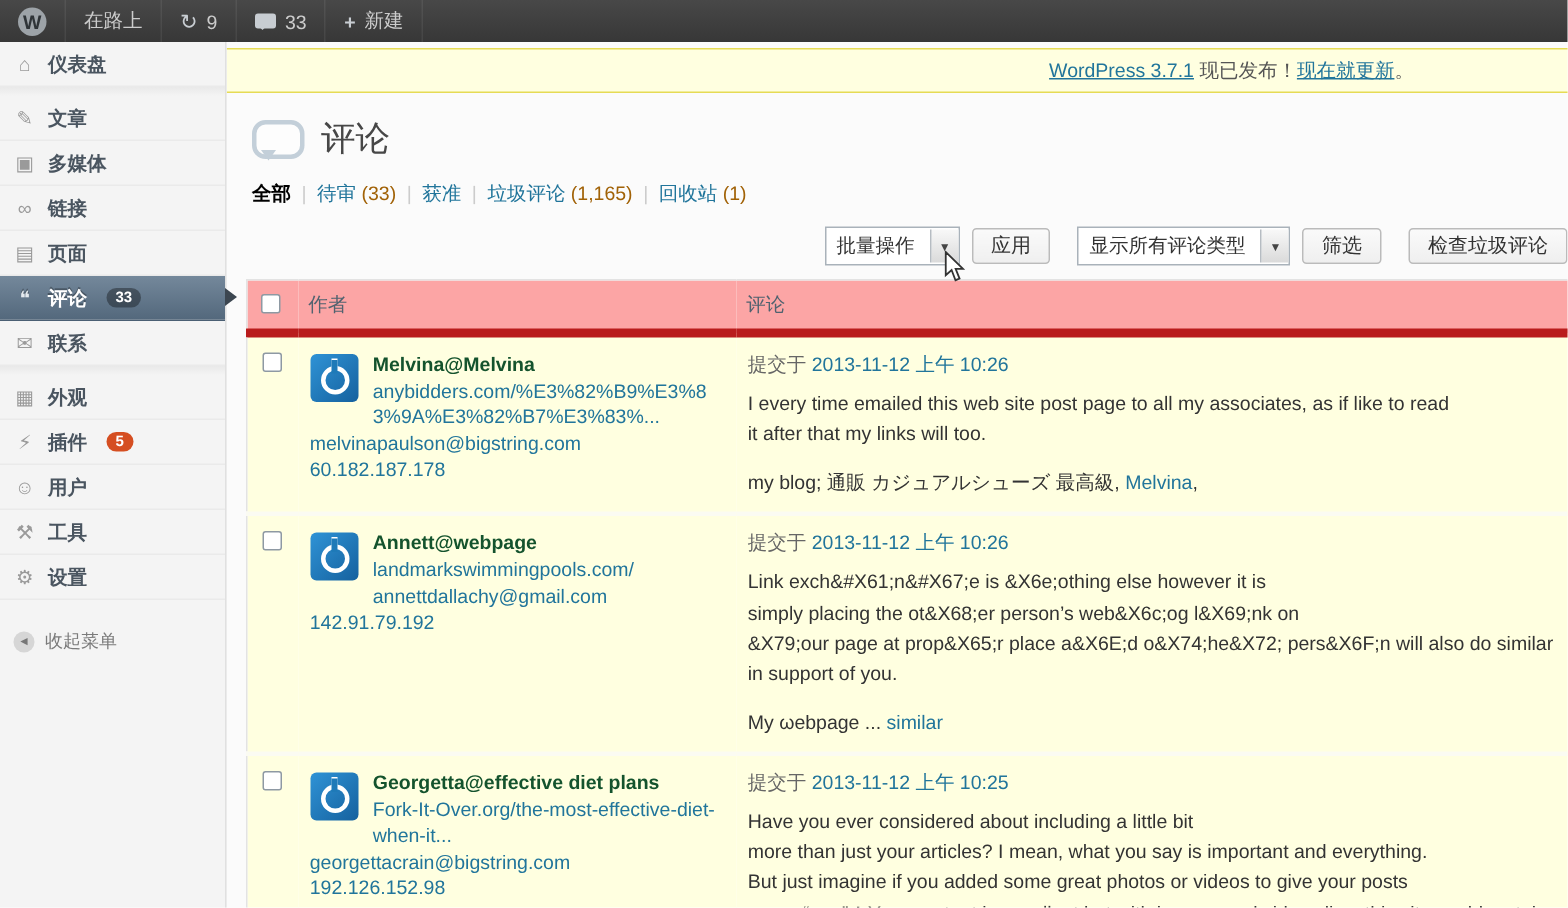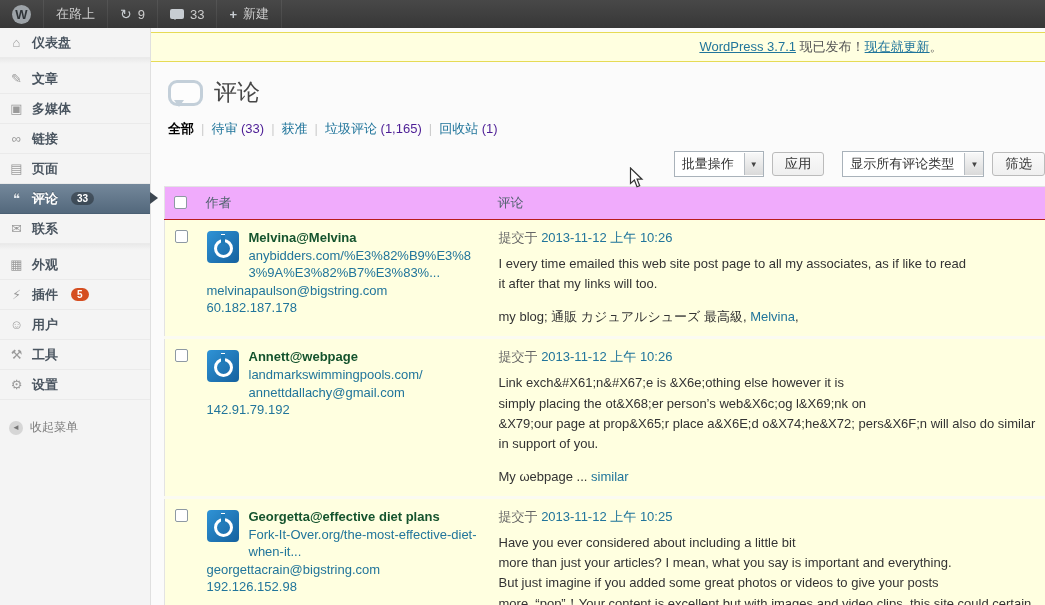--- a/index.html
+++ b/index.html
@@ -55,38 +55,38 @@
 
   .title-row{display:flex;align-items:center;gap:11px;margin:15px 0 2px 17px;}
   .bubble-icon{width:29px;height:20px;border:3px solid #c3cfd9;border-radius:9px;background:#fdfdfd;position:relative;}
   .bubble-icon::after{content:"";position:absolute;left:3px;bottom:-9px;
     border:5px solid transparent;border-top:7px solid #c3cfd9;}
   h1{font-size:23px;font-weight:normal;color:#474747;margin:0;}
 
   .subsubsub{margin:12px 0 0 17px;color:#999;}
   .f-link{color:#21759b;text-align:right;}
   .f-current{color:#000;font-weight:bold;}
-  .f-count{color:#4c1d95;}
+  .f-count{color:#a16207;}
   .f-sep{color:#ccc;margin:0 7px;}
 
   .tablenav{display:flex;align-items:center;margin:13px 0 9px 17px;justify-content:flex-end;}
   .wp-select{display:inline-flex;align-items:center;height:24px;border:1px solid #a9b2ba;
     background:#fff;color:#333;padding-left:7px;cursor:pointer;}
   .sel-arrow{margin-left:10px;width:18px;height:22px;border-left:1px solid #b6bcc2;
     background:linear-gradient(#f8f8f8,#dadada);color:#444;font-size:8px;
     display:flex;align-items:center;justify-content:center;}
   .wp-button{height:24px;padding:0 12px;margin-left:8px;border:1px solid #bbb;border-radius:3px;
     background:linear-gradient(#fafafa,#efefef);color:#333;display:inline-flex;align-items:center;cursor:pointer;}
   .gap-m{margin-left:18px;}
 
   
   .comments-table{border-collapse:collapse;table-layout:fixed;width:1340px;
     margin:4px 0 0 13px;background:#fff;border:1px solid #e3e3e3;}
   .comments-table th{ text-align:left;font-weight:normal;color:#51626f;
-    padding:7px;border-bottom:1px solid #b91c1c;background:#f0abfc;}
+    padding:7px;border-bottom:6px solid #b91c1c;background:#fca5a5;}
   .comments-table td{vertical-align:top;padding:9px 8px;border-bottom:3px solid #fbfbf2;}
   .comments-table tbody tr{background:#ffffe0;}
   .wp-cb{appearance:none;-webkit-appearance:none;width:13px;height:13px;margin:1px 0 0 2px;
     border:1px solid #8e99a3;background:#fff;border-radius:2px;cursor:pointer;}
 
   .avatar{float:left;width:32px;height:32px;margin:2px 10px 4px 0;border-radius:4px;
     background:linear-gradient(135deg,#2f93d6,#15619e);position:relative;}
   .avatar::before{content:"";position:absolute;left:7px;top:8px;width:13px;height:13px;
     border:3px solid #fff;border-radius:50%;}
   .avatar::after{content:"";position:absolute;left:14px;top:4px;width:4px;height:9px;background:#1e7ab8;
@@ -207,20 +207,21 @@
     <div class="wp-select">
       <span>批量操作</span>
       <span class="sel-arrow">▼</span>
     </div>
     <button class="wp-button">应用</button>
     <div class="wp-select gap-m">
       <span>显示所有评论类型</span>
       <span class="sel-arrow">▼</span>
     </div>
     <button class="wp-button">筛选</button>
+    <button class="wp-button gap-m">检查垃圾评论</button>
   </div>
 
   <table class="comments-table">
     <colgroup>
         <col style="width:34px">
         <col style="width:292px">
         <col>
       </colgroup>
     <thead>
       <tr>

